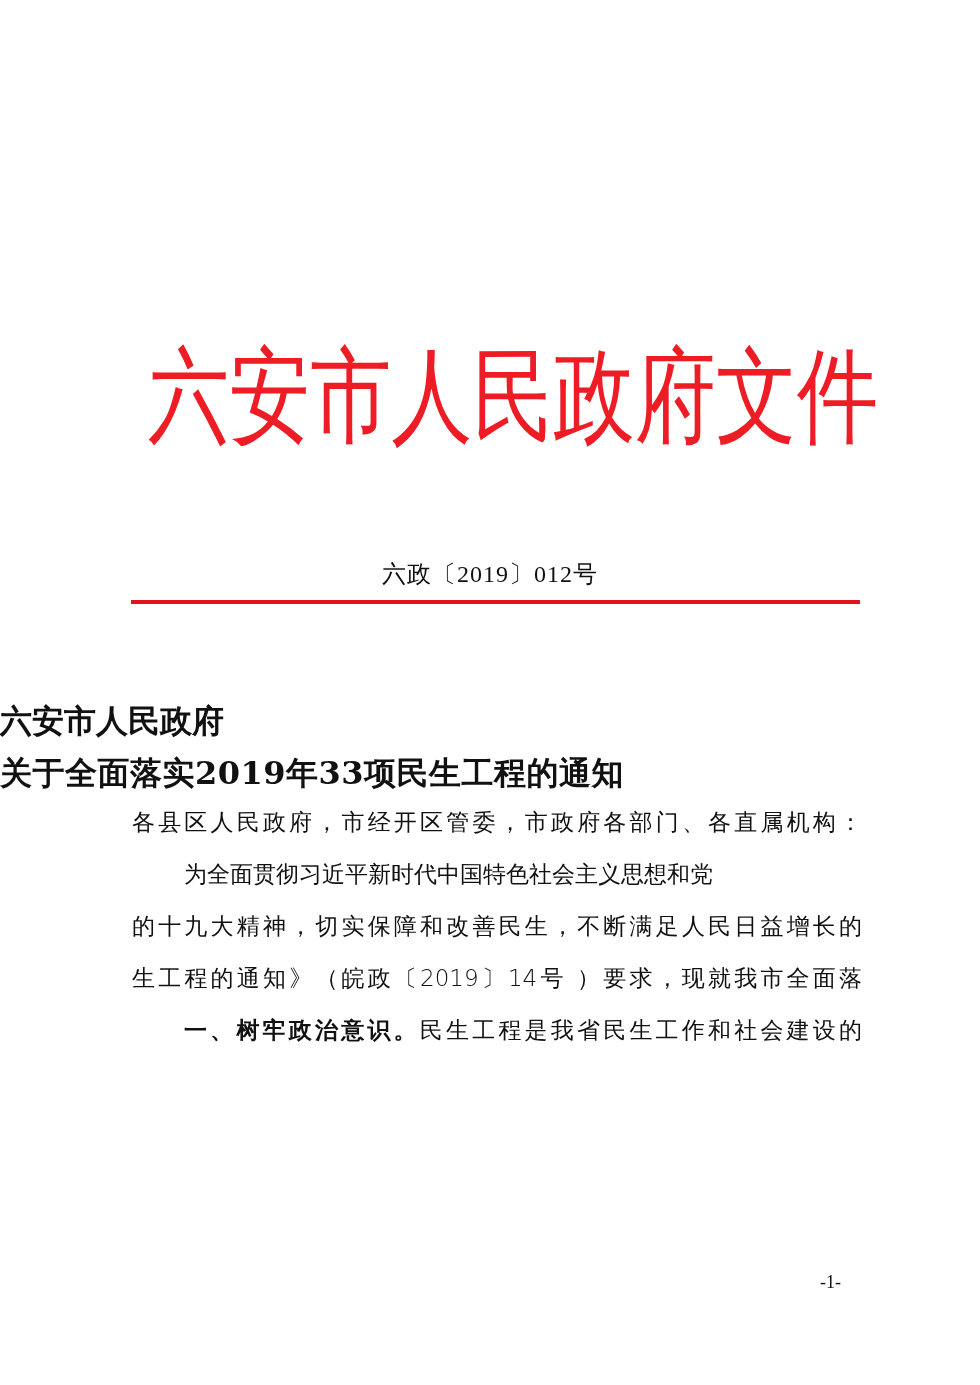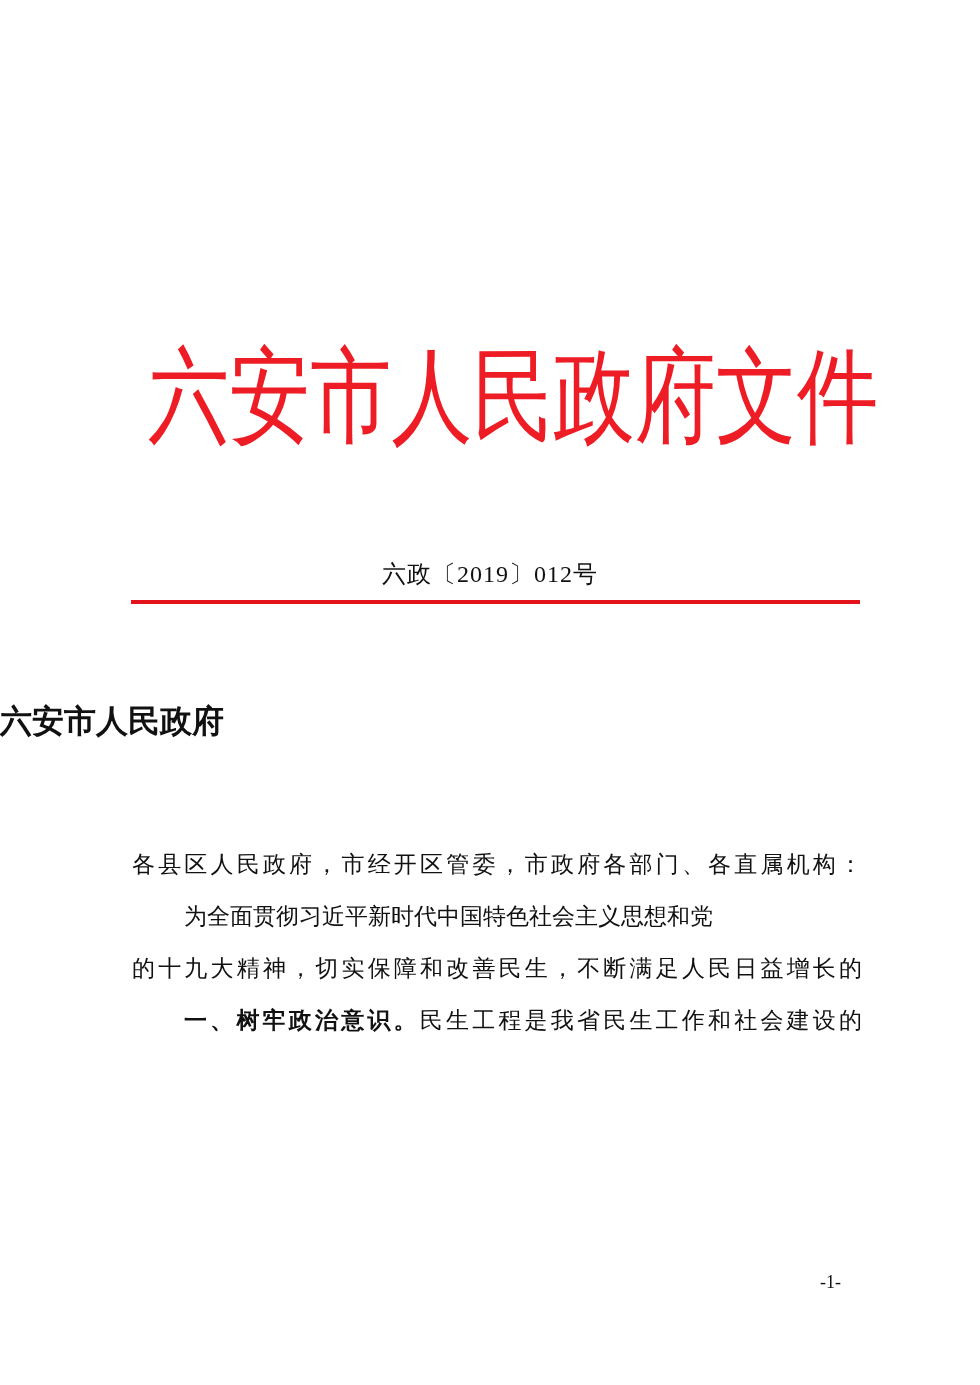--- a/index.html
+++ b/index.html
@@ -61,22 +61,24 @@
     <span>府</span>
     <span>文</span>
     <span>件</span>
   </div>
 
   <div class="docnum">六政〔2019〕012号</div>
 
   <div class="redrule"></div>
 
   <div class="title l1">六安市人民政府</div>
+  <div class="title l2">关于全面落实2019年33项民生工程的通知</div>
 
-  <div class="para" style="top:838px;">
+  <div class="para" style="top:796px;">
     <span class="line">各县区人民政府，市经开区管委，市政府各部门、各直属机构：</span>
     <span class="line last indent" style="padding-left:52px;width:auto;">为全面贯彻习近平新时代中国特色社会主义思想和党</span>
     <span class="line">的十九大精神，切实保障和改善民生，不断满足人民日益增长的</span>
+    <span class="line">生工程的通知》（皖政〔2019〕14号 ）要求，现就我市全面落</span>
     <span class="line indent"><span class="bold">一、树牢政治意识。</span><span>民生工程是我省民生工作和社会建设的</span></span>
   </div>
 
   <div class="pagenum">-1-</div>
 </div>
 
 </body></html>

